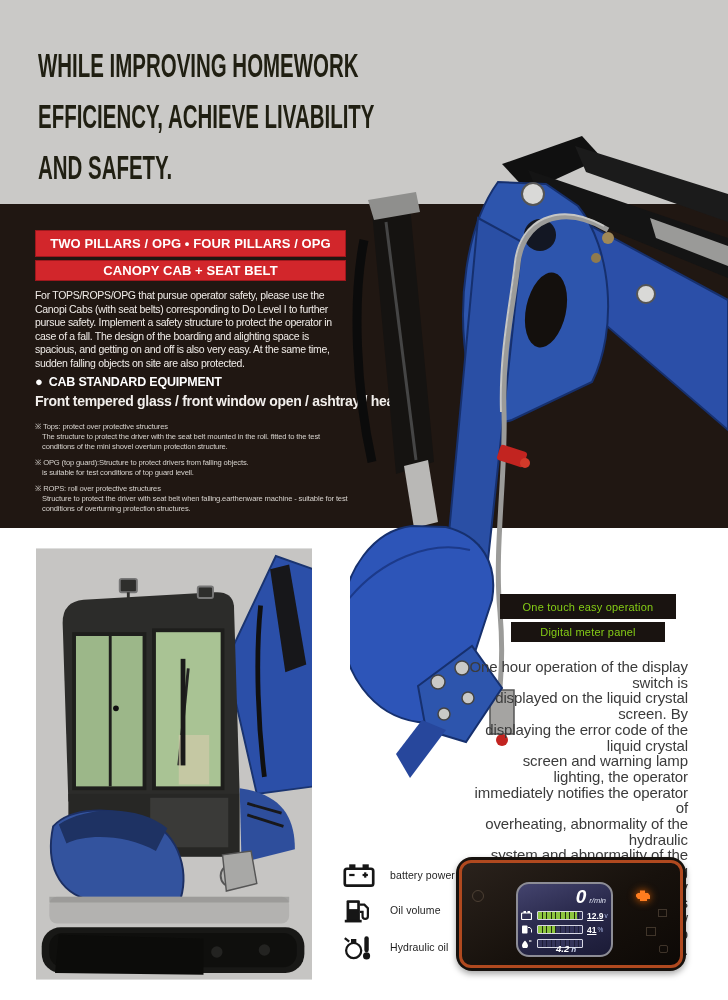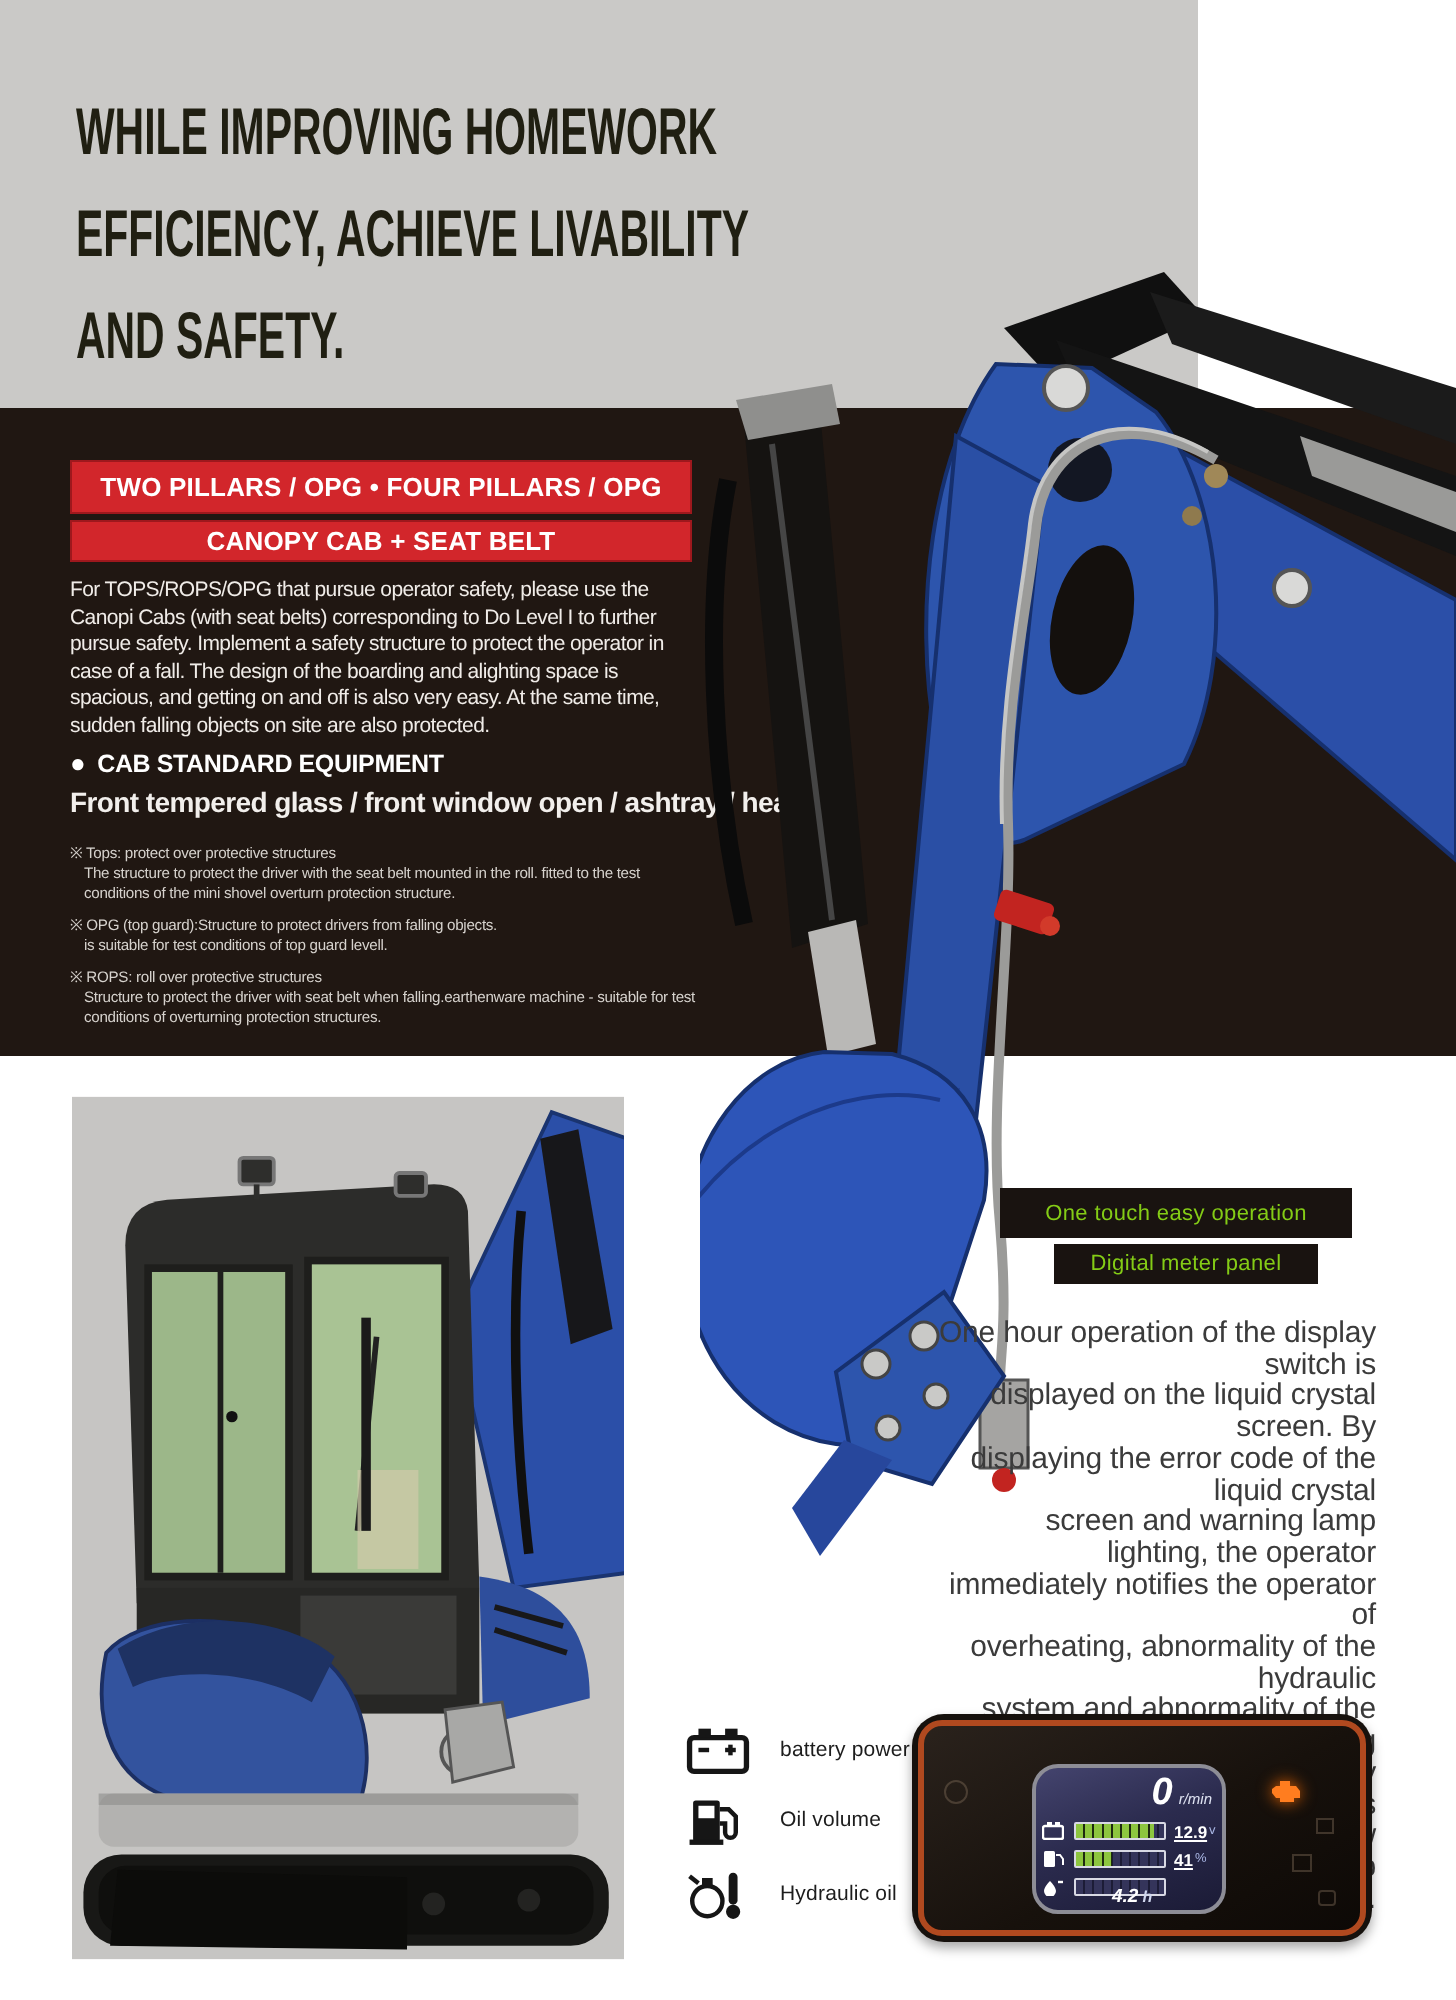--- a/index.html
+++ b/index.html
@@ -8,21 +8,21 @@
     --banner-black:#191310;
     --lcd-green:#8dc63f;
     --hero-gray:#cac9c7;
     --device-orange:#b0491f;
   }
   *{margin:0;padding:0;box-sizing:border-box;}
   body{background:#ffffff;font-family:"Liberation Sans",sans-serif;}
   .page{position:relative;width:728px;height:1000px;background:#ffffff;overflow:hidden;}
 
   
-  .hero{position:absolute;left:0;top:0;width:599px;height:204px;background:var(--hero-gray,#cac9c7);}
+  .hero{position:absolute;left:0;top:0;width:728px;height:204px;background:var(--hero-gray,#cac9c7);}
   .hero-title{
     position:absolute;left:38px;top:40px;
     font-size:33px;font-weight:bold;line-height:51px;color:#201f12;
     white-space:pre-line;letter-spacing:0px;
     transform:scaleX(0.62);transform-origin:left top;
   }
 
   
   .safety-panel{position:absolute;left:0;top:204px;width:728px;height:324px;background:var(--panel-black,#201712);}
   .red-banner{
@@ -56,21 +56,21 @@
   .photo-arm{position:absolute;left:350px;top:130px;width:378px;height:660px;}
   .photo-left{position:absolute;left:36px;top:538px;width:276px;height:452px;}
 
   
   .black-banner{
     position:absolute;background:var(--banner-black,#191310);
     display:flex;align-items:center;justify-content:center;
     color:#84cc16;font-size:11px;letter-spacing:0.2px;
   }
   .black-banner.mb1{left:500px;top:594px;width:176px;height:25px;}
-  .black-banner.mb2{left:511px;top:622px;width:132px;height:20px;margin-left:16px;}
+  .black-banner.mb2{left:511px;top:622px;width:154px;height:20px;}
   .meter-body{
     position:absolute;left:468px;top:659px;width:220px;
     color:#3b3b3b;font-size:15px;line-height:15.7px;
     text-align:right;white-space:pre-line;letter-spacing:-0.1px;
   }
 
   
   .legend-row{position:absolute;left:343px;display:flex;align-items:center;}
   .legend-row.r1{top:860px;}
   .legend-row.r2{top:895px;}

